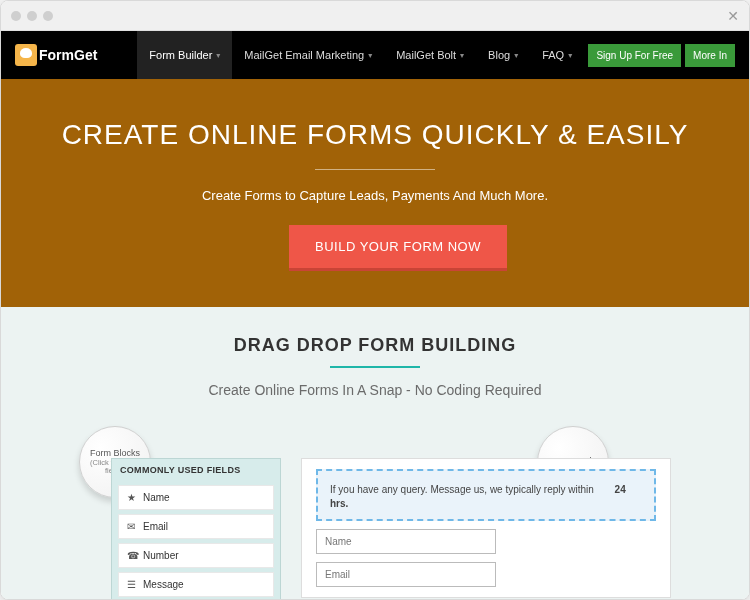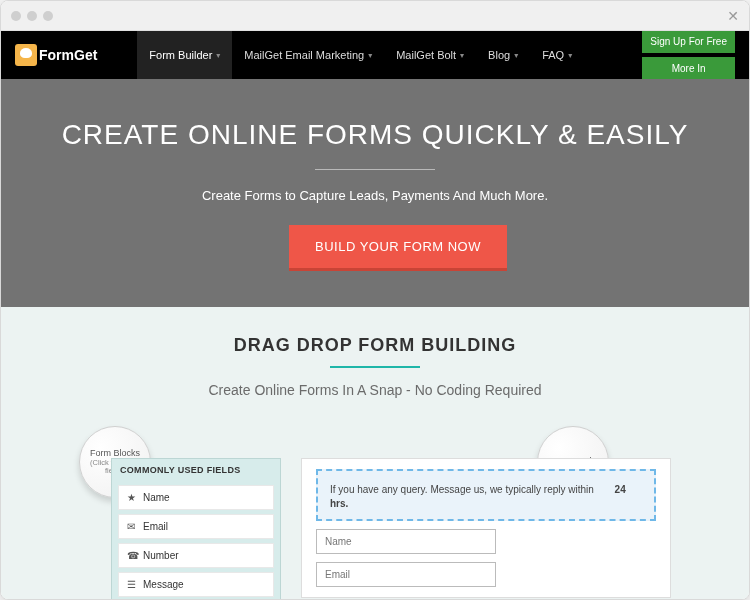--- a/index.html
+++ b/index.html
@@ -11,23 +11,23 @@
   .close-x{position:absolute;right:10px;color:#999;font-size:14px;cursor:pointer;}
   .nav{background:#000;height:48px;display:flex;align-items:center;padding:0 14px;color:#fff;font-size:11px;}
   .logo{display:flex;align-items:center;gap:2px;font-weight:700;font-size:14px;color:#fff;}
   .logo-icon{width:22px;height:22px;background:#f5b54a;border-radius:3px;display:inline-block;position:relative;}
   .logo-icon:before{content:"";position:absolute;left:5px;top:4px;width:12px;height:10px;background:#fff;border-radius:50% 50% 40% 40%;}
   .navlinks{display:flex;margin-left:40px;gap:0;}
   .navlink{padding:0 12px;height:48px;display:flex;align-items:center;gap:4px;color:#ddd;cursor:pointer;}
   .navlink.active{background:#222;color:#fff;}
   .chev{font-size:8px;color:#888;}
   .spacer{flex:1;}
-  .auth{display:flex;gap:4px;flex-direction:column;}
+  .auth{display:flex;gap:4px;}
   .auth-btn{background:#3a9a3a;color:#fff;border:none;padding:6px 8px;font-size:10px;cursor:pointer;}
-  .hero{background:#737373;color:#fff;text-align:center;padding:40px 20px 36px;}
+  .hero{background:#a16207;color:#fff;text-align:center;padding:40px 20px 36px;}
   .hero h1{font-size:28px;font-weight:400;letter-spacing:1px;}
   .hr-line{width:120px;height:1px;background:rgba(255,255,255,0.5);margin:18px auto;}
   .hero-sub{font-size:13px;font-weight:300;margin-bottom:22px;}
   .cta{background:#ef5648;color:#fff;border:none;padding:14px 26px;font-size:13px;letter-spacing:0.5px;cursor:pointer;border-bottom:3px solid #c94436;margin-left:46px;}
   .section2{background:#ecf3f2;text-align:center;padding:28px 20px 0;flex:1;position:relative;overflow:hidden;}
   .s2-title{font-size:18px;font-weight:700;color:#333;letter-spacing:1px;}
   .s2-line{width:90px;height:2px;background:#1fb6a9;margin:10px auto 14px;}
   .s2-sub{color:#6b6b6b;font-size:14px;margin-bottom:40px;}
   .builder{position:relative;height:180px;}
   .panel-left{position:absolute;left:90px;top:20px;width:170px;background:#d7eceb;border:1px solid #bcd6d4;padding:0;text-align:left;}

